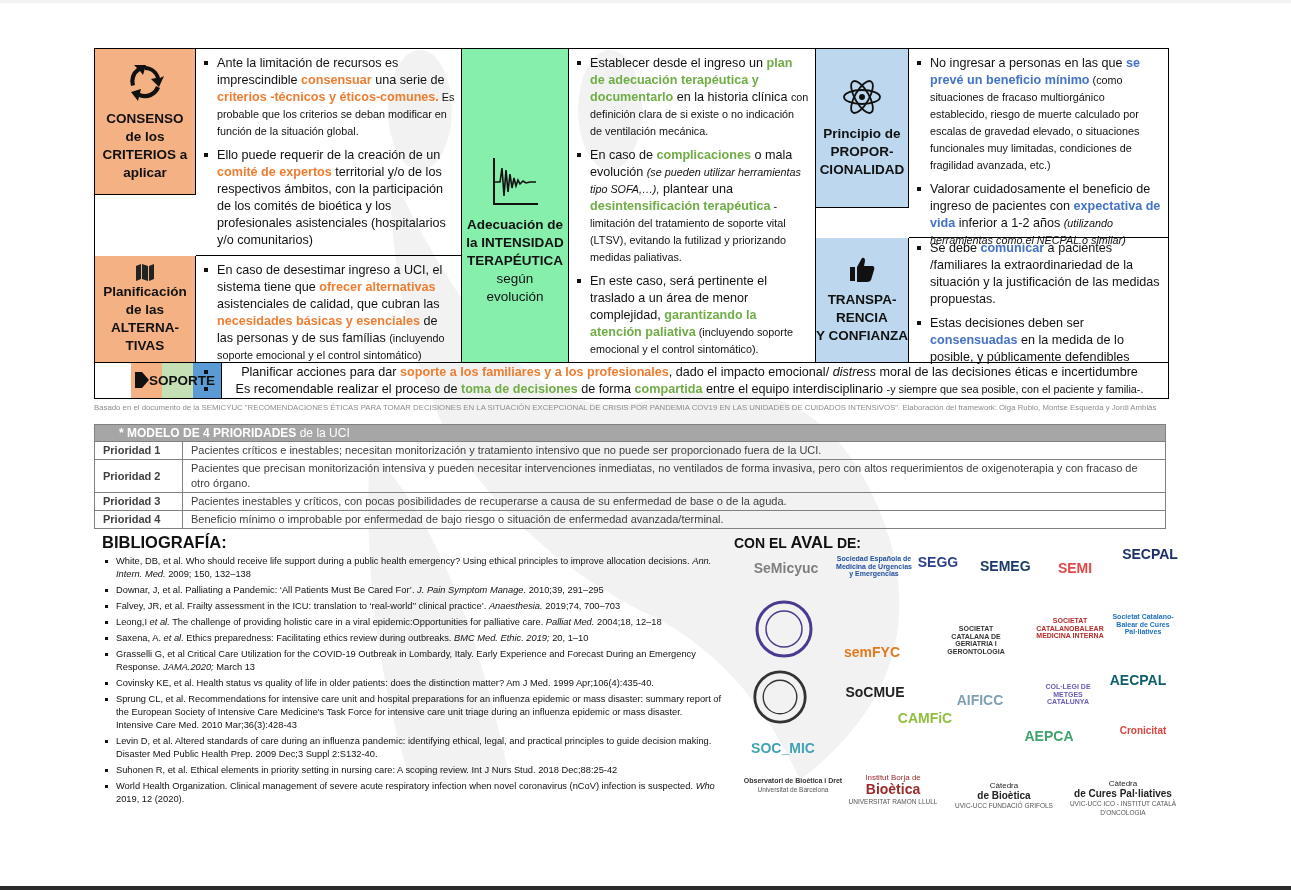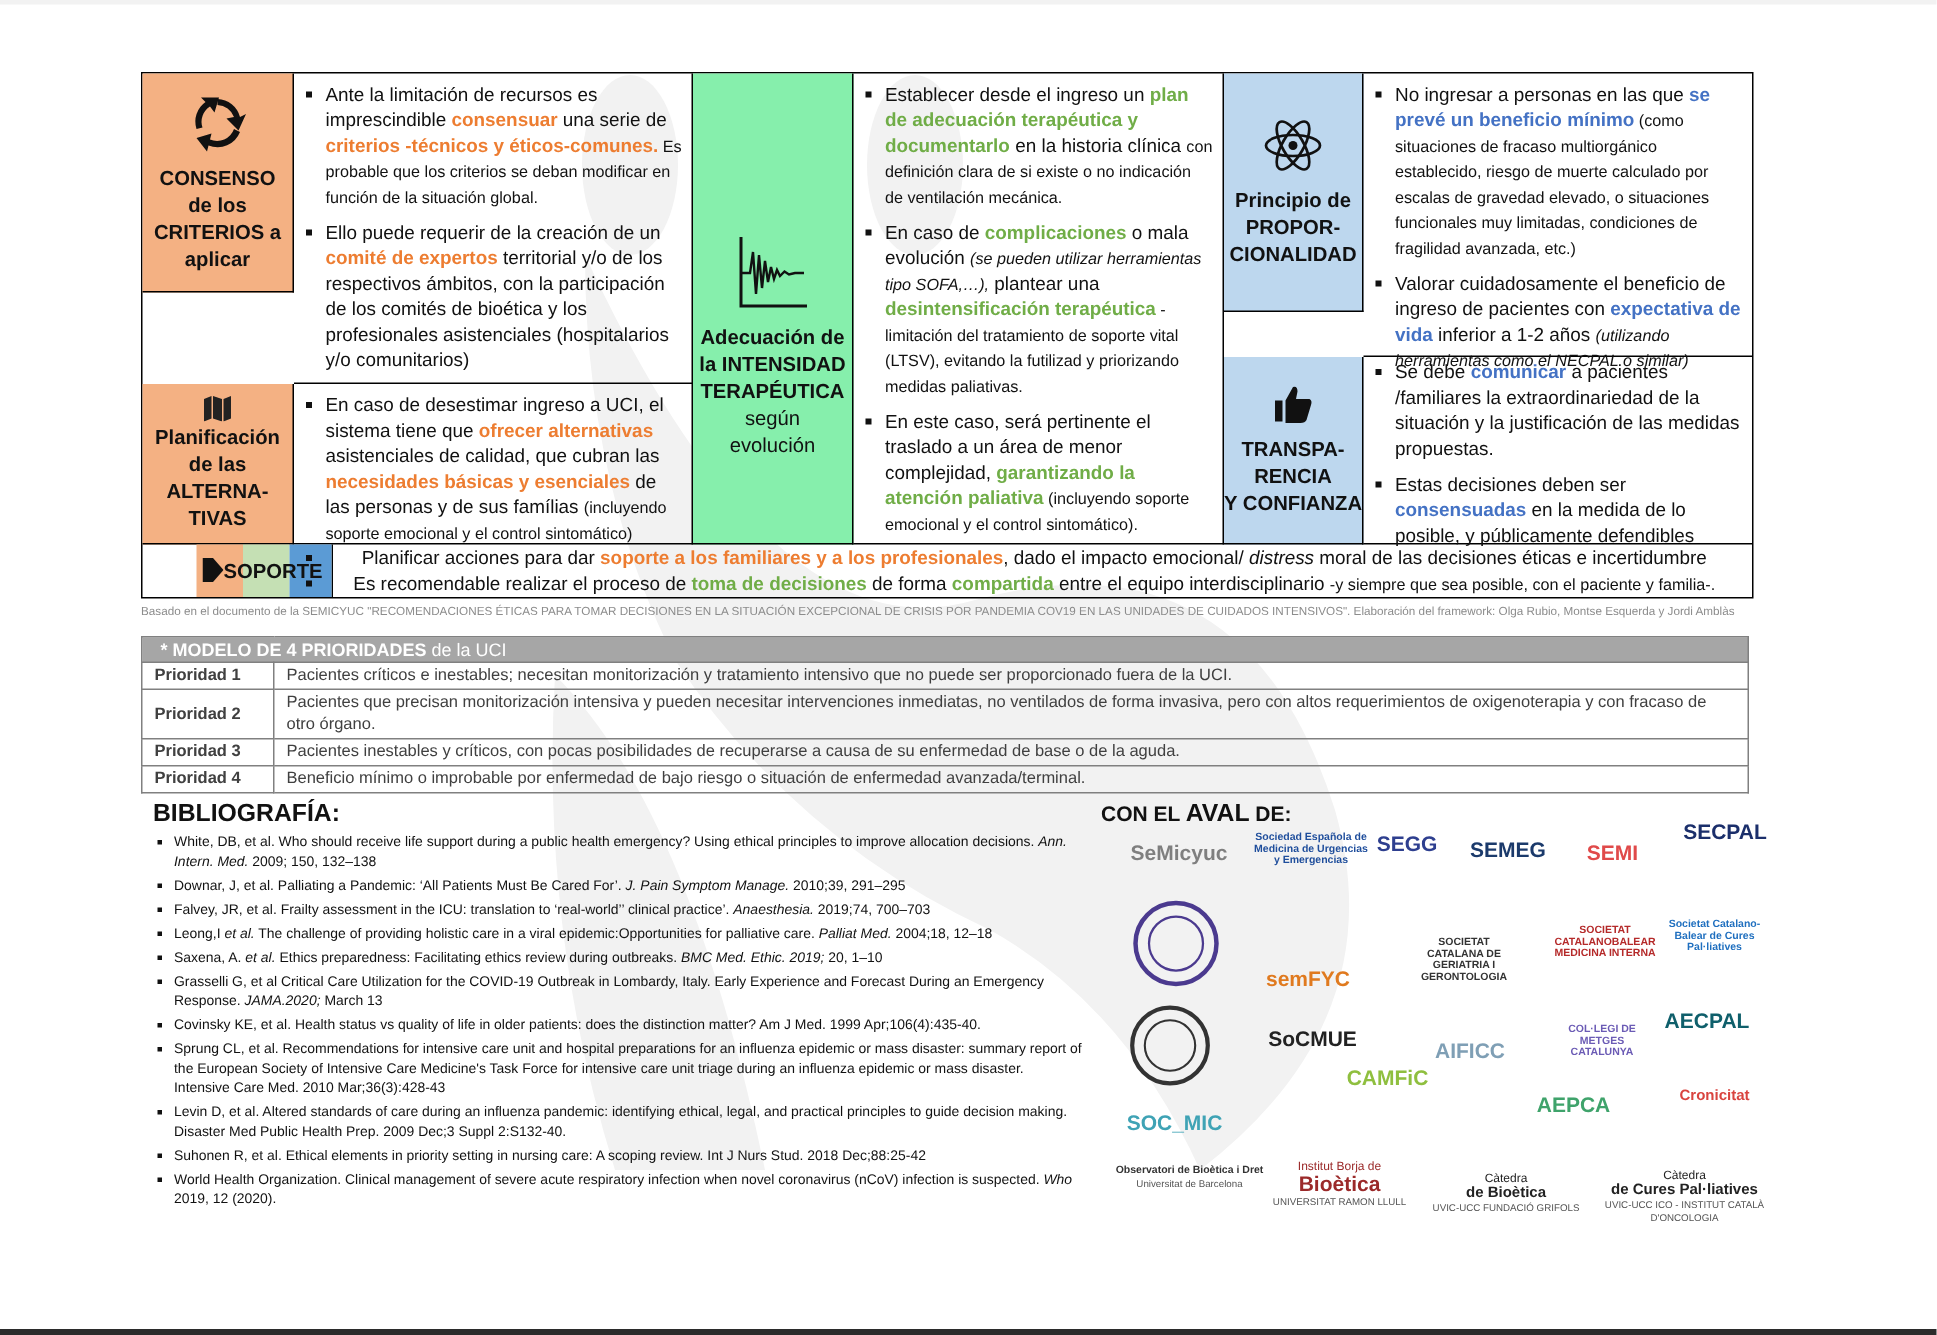--- a/index.html
+++ b/index.html
@@ -23,21 +23,21 @@
   .bl { color: #4472c4; font-weight: bold; }
   .it { font-style: italic; }
   .icon { display: block; margin-bottom: 8px; }
   .soporte-label { position: absolute; left: 0; top: 314px; width: 91px; height: 35px; display: flex; border-right: 1px solid #000000; margin-left: 36px; }
   .soporte-label span { display: block; height: 100%; }
   .soporte-text { position: absolute; left: 101px; top: 314px; width: 972px; height: 35px; padding: 1px 6px; font-size: 12.6px; line-height: 16.5px; }
   .soporte-text li { position: relative; padding-left: 15px; list-style: none; text-align: center; }
   .soporte-text li::before { content: ""; position: absolute; left: 2px; top: 6px; width: 4px; height: 4px; background: #111; }
   .source { position: absolute; left: 94px; top: 403px; font-size: 7.8px; color: #8c8c8c; white-space: nowrap; }
   .prio { position: absolute; left: 94px; top: 424px; width: 1072px; border-collapse: collapse; font-size: 11px; color: #404040; }
-  .prio th { background: #a6a6a6; color: #fff; text-align: left; font-size: 12px; padding: 1px 12px; height: 17px; font-weight: normal; border: 1px solid #808080; }
+  .prio th { background: #a6a6a6; color: #fff; text-align: left; font-size: 12px; padding: 1px 24px; height: 17px; font-weight: normal; border: 1px solid #808080; }
   .prio th b { font-weight: bold; }
   .prio td { border: 1px solid #808080; padding: 1px 8px; line-height: 15px; vertical-align: middle; }
   .prio td.k { width: 88px; font-weight: bold; }
   .biblio { position: absolute; left: 102px; top: 533px; width: 620px; }
   .biblio h2 { font-size: 16.5px; font-weight: bold; margin-bottom: 3px; }
   .biblio ul { list-style: none; }
   .biblio li { position: relative; padding-left: 14px; font-size: 9.3px; line-height: 13px; margin-bottom: 3px; }
   .biblio li::before { content: ""; position: absolute; left: 3px; top: 5px; width: 3px; height: 3px; background: #111; }
   .aval { position: absolute; left: 734px; top: 533px; width: 450px; height: 290px; }
   .aval h2 { font-size: 14px; font-weight: bold; }

